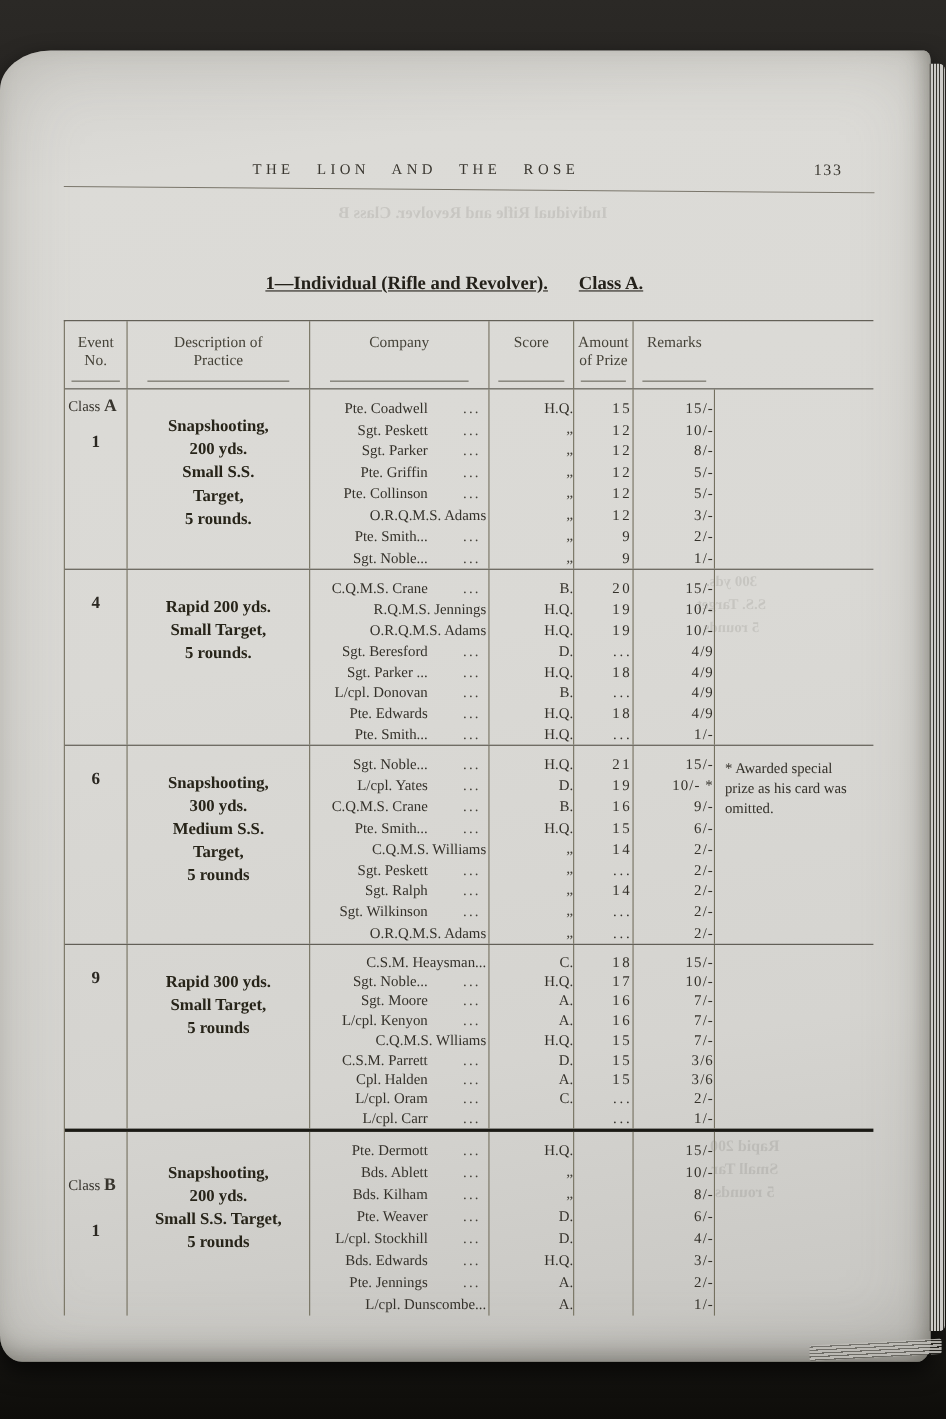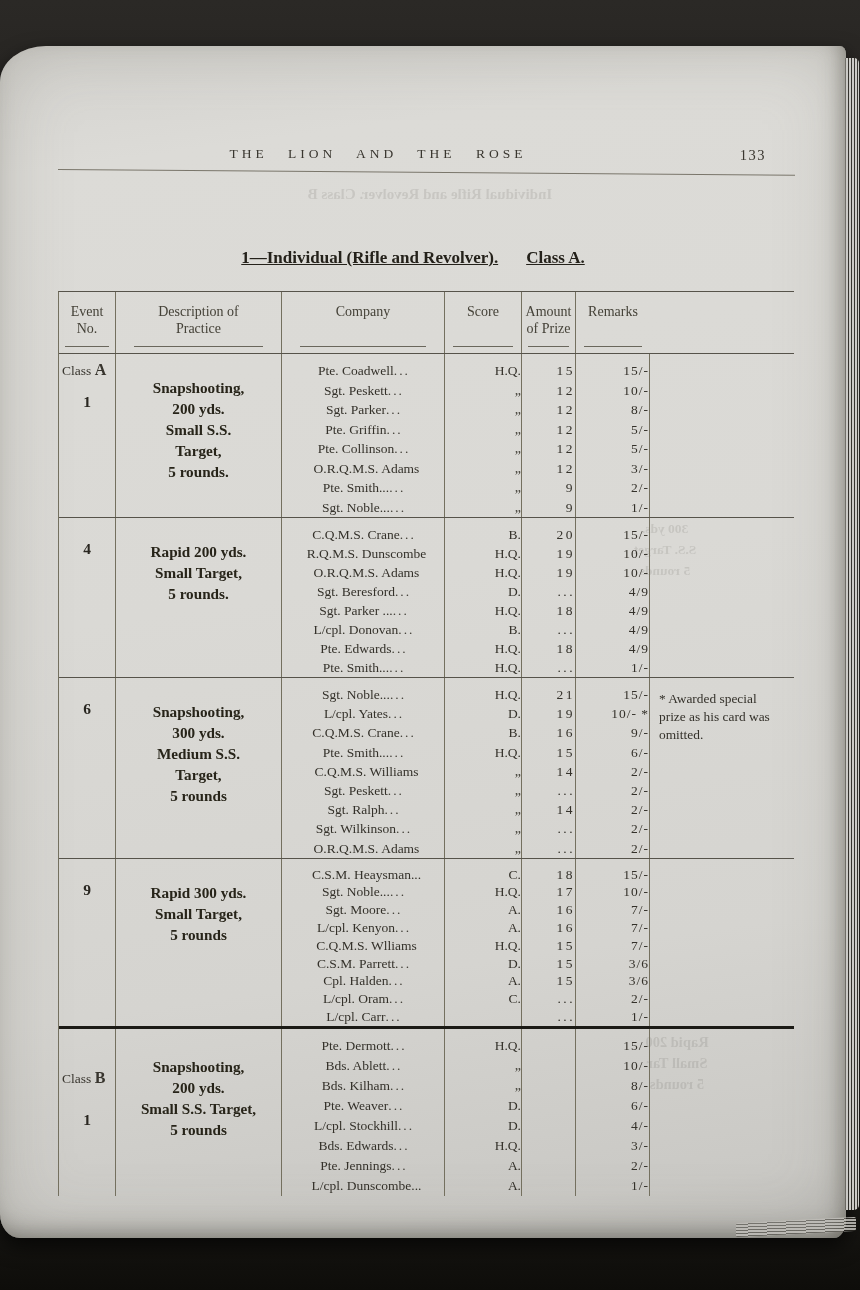--- a/index.html
+++ b/index.html
@@ -85,21 +85,21 @@
   .class-letter { font-weight:bold; font-size:16px; }
   .event-num { text-align:center; font-weight:bold; font-size:15.5px; margin-top:22px; color:#2a2721; }
   .s0 .event-num { margin-top:14px; }
   .s4 .class-label { margin-top:40px; }
   .s4 .event-num { margin-top:24px; }
 
   .desc-cell { text-align:center; font-weight:bold; font-size:15.2px; line-height:21px; padding-top:23px; color:#272419; }
   .s4 .desc-cell { padding-top:27px; }
 
   .names-cell { padding:7px 2px 0 9px; }
-  .winner-row { display:flex; justify-content:center; height:var(--rh); line-height:var(--rh); white-space:nowrap; overflow:hidden; }
+  .winner-row { display:flex; justify-content:flex-end; height:var(--rh); line-height:var(--rh); white-space:nowrap; overflow:hidden;gap:32px; }
   .winner-name { color:#34312a; }
   .leader-dots { padding-right:5px; letter-spacing:2px; color:#45423a; }
 
   .company-cell, .score-cell, .amount-cell { padding-top:7px; text-align:right; }
   .rowline { height:var(--rh); line-height:var(--rh); color:#34312a; }
   .score-cell .rowline { letter-spacing:2.5px; }
   .amount-cell .rowline { letter-spacing:1px; }
   .ditto { font-size:14px; color:#45423a; }
 
   .remarks-cell { padding:12px 10px 0 9px; font-size:13.4px; line-height:18px; color:#34312a; }
@@ -257,21 +257,21 @@
                 <div class="desc-line">Rapid 200 yds.</div>
                 <div class="desc-line">Small Target,</div>
                 <div class="desc-line">5 rounds.</div>
               </div>
               <div class="cell names-cell">
                 <div class="winner-row">
                   <span class="winner-name">C.Q.M.S. Crane</span>
                   <span class="leader-dots">...</span>
                 </div>
                 <div class="winner-row">
-                  <span class="winner-name">R.Q.M.S.  Dunscombe</span>
+                  <span class="winner-name">R.Q.M.S.  Jennings</span>
                 </div>
                 <div class="winner-row">
                   <span class="winner-name">O.R.Q.M.S.  Adams</span>
                 </div>
                 <div class="winner-row">
                   <span class="winner-name">Sgt. Beresford</span>
                   <span class="leader-dots">...</span>
                 </div>
                 <div class="winner-row">
                   <span class="winner-name">Sgt. Parker  ...</span>

